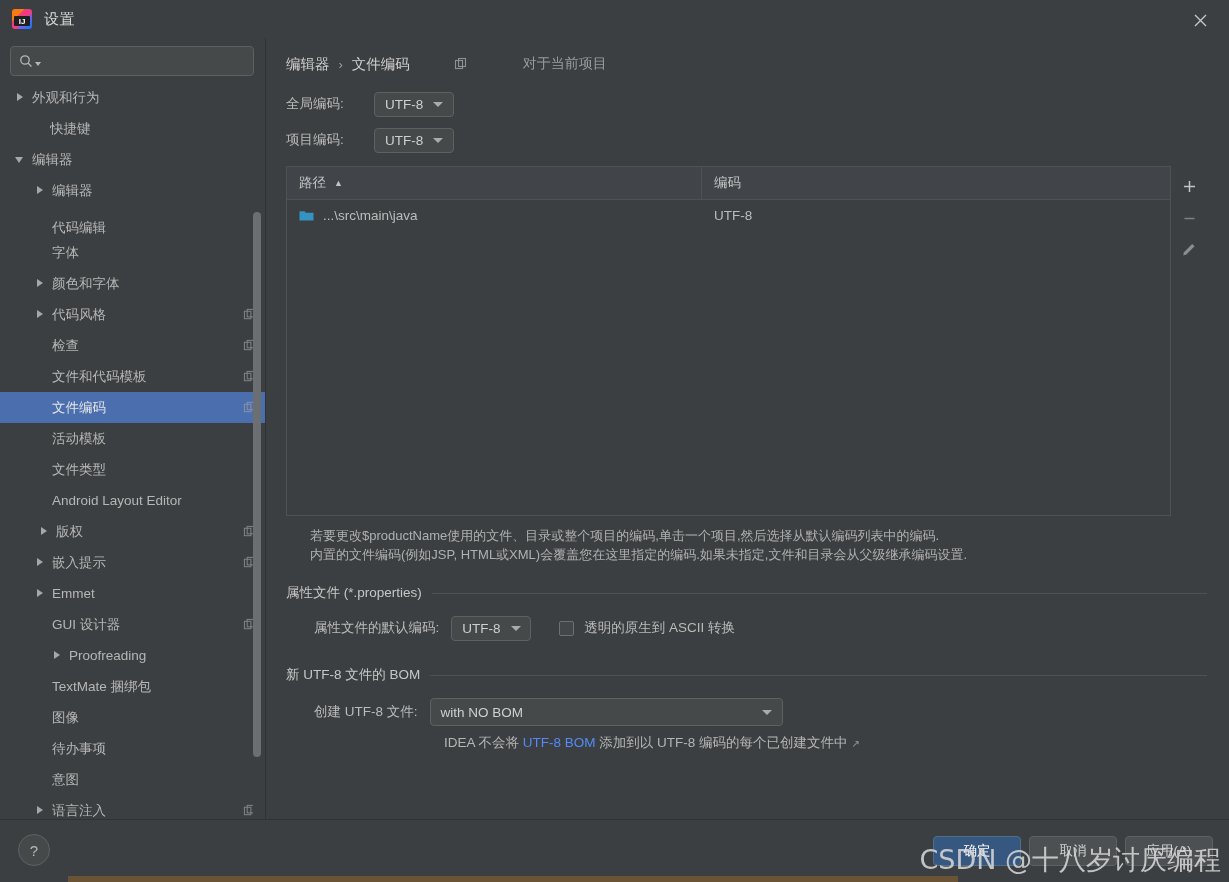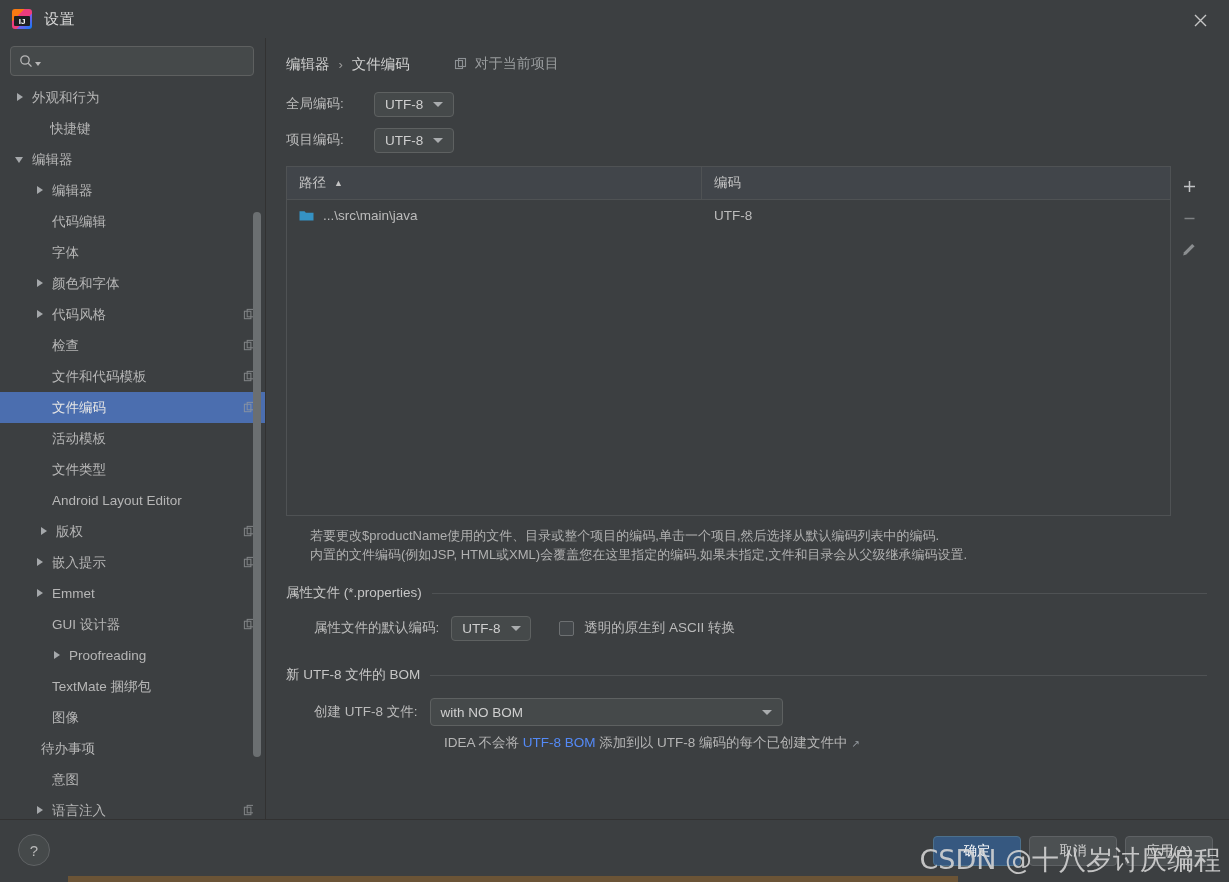--- a/index.html
+++ b/index.html
@@ -43,21 +43,21 @@
   .copy-ic{flex:0 0 auto;opacity:.72;margin-left:8px;}
   .sb-track{position:absolute;right:5px;top:44px;bottom:2px;width:8px;background:#3c3f41;}
   .sb-thumb{position:absolute;right:5px;width:8px;background:#6b6f71;border-radius:4px;top:130px;height:545px;}
   .side-divider{position:absolute;right:0;top:0;bottom:0;width:1px;background:#323232;}
 
   
   .main{flex:1 1 auto;min-width:0;position:relative;padding:0 22px 0 20px;overflow:hidden;}
   .breadcrumb{display:flex;align-items:center;height:44px;padding-top:4px;}
   .bc-part{font-size:14.5px;color:#d0d0d0;}
   .bc-sep{margin:0 9px;color:#9a9a9a;font-size:13px;}
-  .bc-scope{display:flex;align-items:center;margin-left:44px;color:#9a9d9f;font-size:14px;}
+  .bc-scope{display:flex;align-items:center;margin-left:44px;color:#9a9d9f;font-size:14px;gap:48px;}
   .bc-scope svg{margin-right:7px;}
 
   .row{display:flex;align-items:center;height:36px;}
   .row-label{font-size:13.5px;color:#bababa;}
   .combo{height:25px;border:1px solid #5e6161;border-radius:4px;background:#45494a;display:flex;align-items:center;
     padding:0 7px 0 10px;color:#cfcfcf;font-size:13.5px;box-sizing:border-box;}
   .combo .cv{margin-right:10px;}
   .caret{width:0;height:0;border-left:5px solid transparent;border-right:5px solid transparent;border-top:5px solid #a9acae;}
 
   
@@ -142,21 +142,21 @@
               <span class="tlabel">快捷键</span>
             </div>
             <div class="tnode" style="padding-left: 14px;">
               <span class="arrow down"></span>
               <span class="tlabel">编辑器</span>
             </div>
             <div class="tnode" style="padding-left: 34px;">
               <span class="arrow right"></span>
               <span class="tlabel">编辑器</span>
             </div>
-            <div class="tnode" style="padding-left: 34px;">
+            <div class="tnode" style="padding-left: 34px; align-items: flex-end;">
               <span class="arrow"></span>
               <span class="tlabel">代码编辑</span>
             </div>
             <div class="tnode" style="padding-left: 34px;">
               <span class="arrow"></span>
               <span class="tlabel">字体</span>
             </div>
             <div class="tnode" style="padding-left: 34px;">
               <span class="arrow right"></span>
               <span class="tlabel">颜色和字体</span>
@@ -238,21 +238,21 @@
               <span class="tlabel">Proofreading</span>
             </div>
             <div class="tnode" style="padding-left: 34px;">
               <span class="arrow"></span>
               <span class="tlabel">TextMate 捆绑包</span>
             </div>
             <div class="tnode" style="padding-left: 34px;">
               <span class="arrow"></span>
               <span class="tlabel">图像</span>
             </div>
-            <div class="tnode" style="padding-left: 23px;">
+            <div class="tnode" style="padding-left: 34px;">
               <span class="arrow"></span>
               <span class="tlabel">待办事项</span>
             </div>
             <div class="tnode" style="padding-left: 34px;">
               <span class="arrow"></span>
               <span class="tlabel">意图</span>
             </div>
             <div class="tnode" style="padding-left: 34px;">
               <span class="arrow right"></span>
               <span class="tlabel">语言注入</span>

